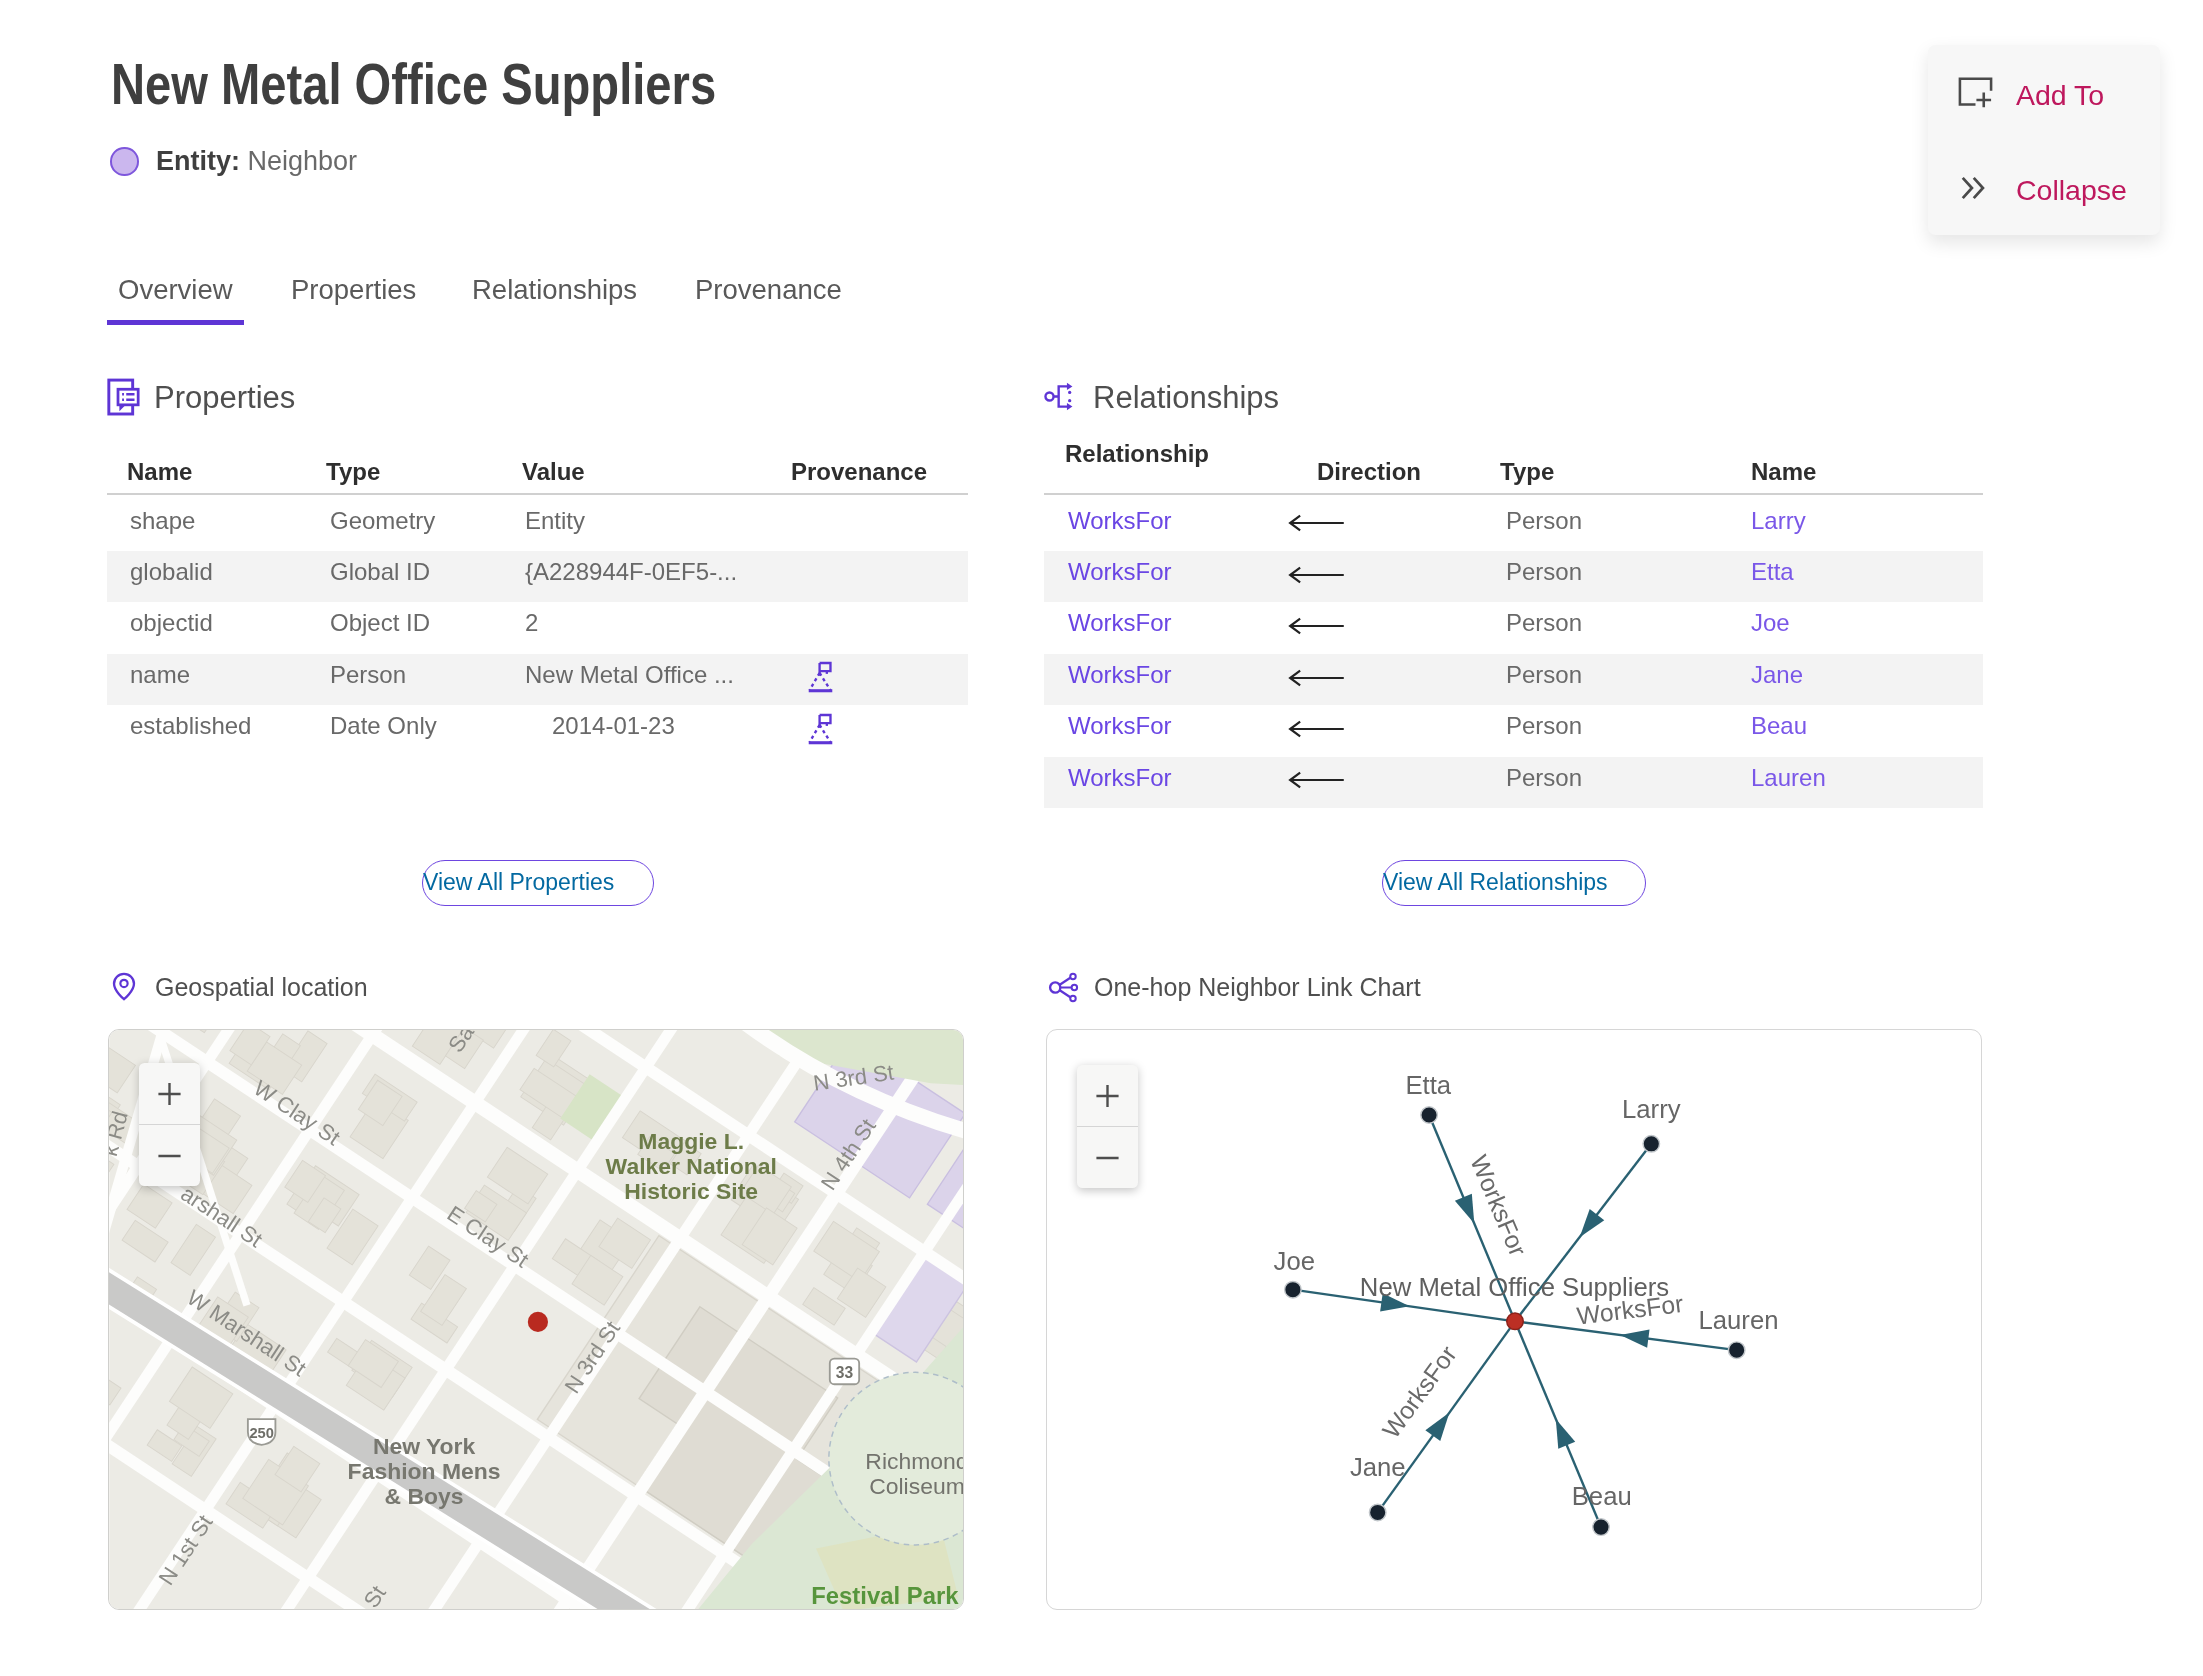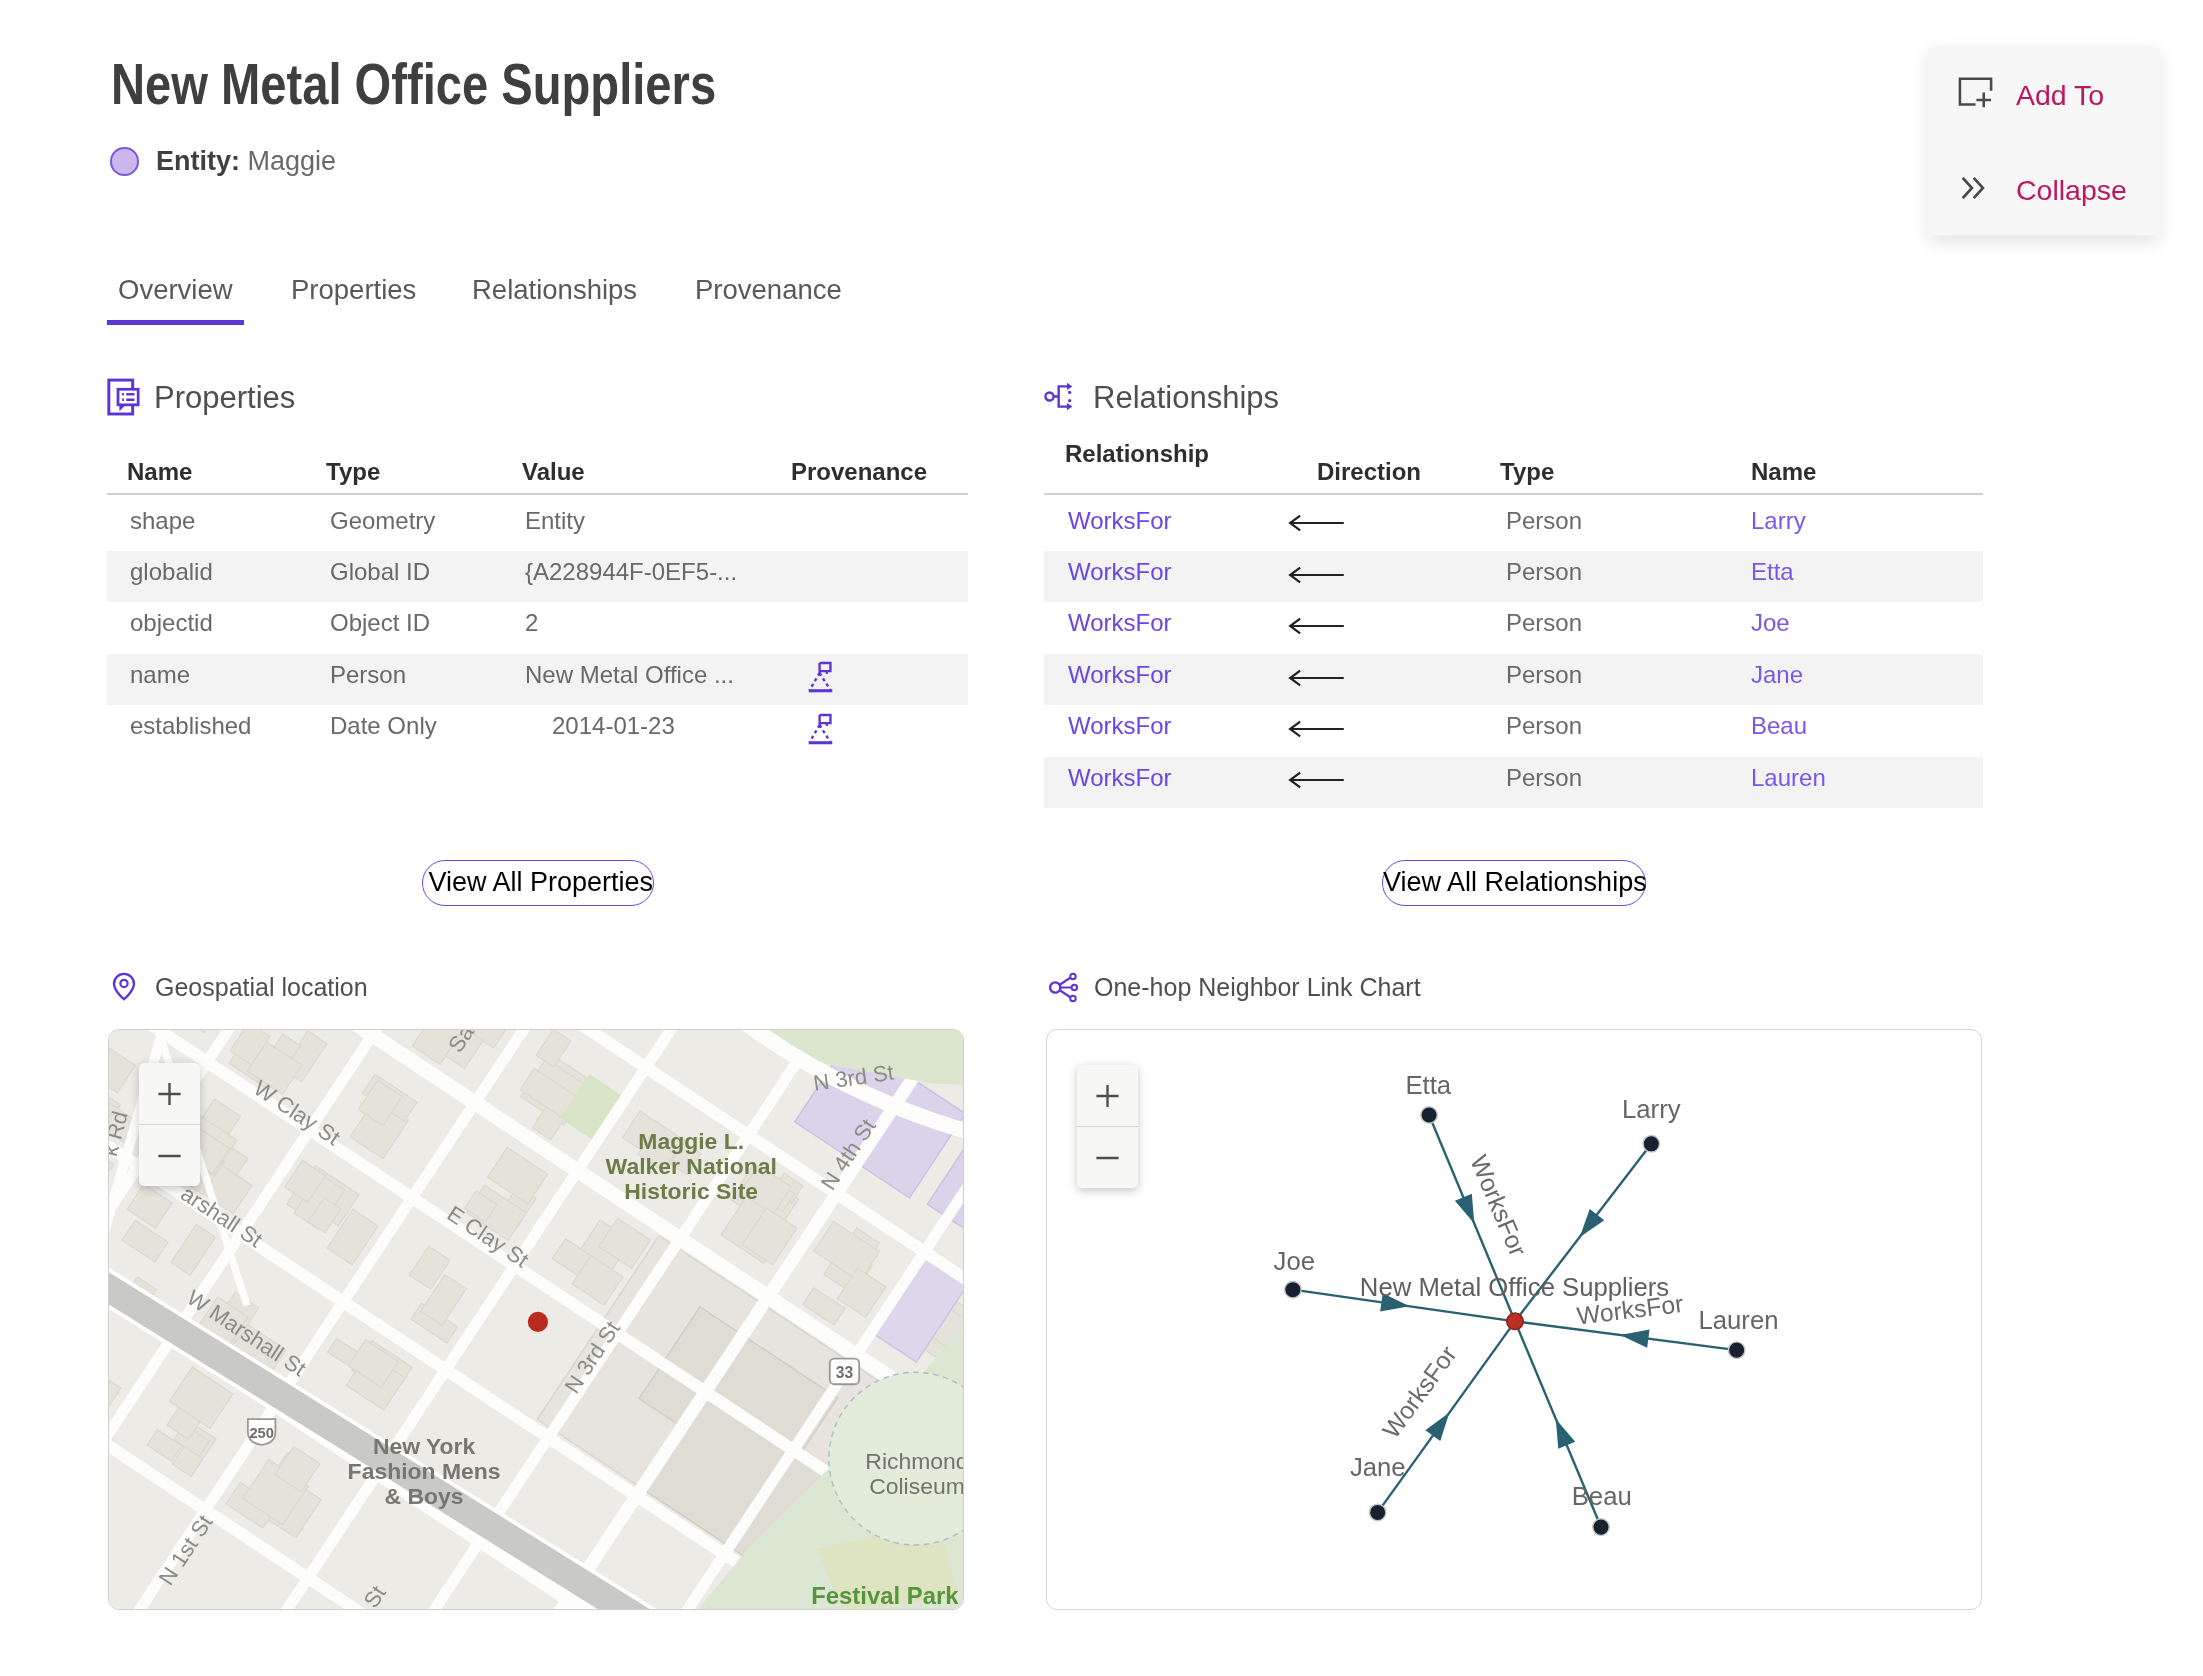--- a/index.html
+++ b/index.html
@@ -12,31 +12,31 @@
 .tab{font-size:27.5px;color:#595959;white-space:nowrap;top:274px}
 .tab-line{left:107px;top:320px;width:137px;height:4.6px;background:#5E35D5}
 .sec-h{font-size:31px;color:#4F4F4F;white-space:nowrap}
 .sec-h2{font-size:25px;color:#4F4F4F;white-space:nowrap}
 .th{font-size:24px;font-weight:bold;color:#2E2E2E;white-space:nowrap}
 .td{font-size:24px;color:#696969;white-space:nowrap}
 .tlink{font-size:24px;color:#6A46E4;white-space:nowrap}
 .tname{font-size:24px;color:#7A57E8;white-space:nowrap}
 .rule{height:1.8px;background:#D0D0D0}
 .stripe{background:#F3F3F3}
-.btn{border:1.8px solid #6E46E0;color:#000000;border-radius:24px;font-size:27px;text-align:right;white-space:nowrap}
+.btn{border:1.8px solid #6E46E0;color:#0369a1;border-radius:24px;font-size:23px;text-align:left;white-space:nowrap}
 .panel{border:0.9px solid #D6D6D6;border-radius:11px;background:#fff;overflow:hidden}
 .zoomctl{position:absolute;left:30px;top:33px;width:61px;height:123px;background:#F7F7F6;border-radius:5.5px;box-shadow:0 2.8px 9.2px rgba(0,0,0,.22)}
 .zoomctl .plus{position:absolute;left:0;top:0;width:61px;height:62px}
 .zoomctl .minus{position:absolute;left:0;top:62px;width:61px;height:62px}
 .zoomctl .sep{position:absolute;left:0;top:61px;width:61px;height:0.9px;background:#D5D5D5}
 .b{fill:#E4E2D9;stroke:#D8D5CC;stroke-width:1}
 </style></head><body>
 <div class="abs title">New Metal Office Suppliers</div>
 <div class="abs ent-circle"></div>
-<div class="abs ent-label">Entity: <span class="ent-value">Maggie</span></div>
+<div class="abs ent-label">Entity: <span class="ent-value">Neighbor</span></div>
 <div class="abs card"></div>
 <svg class="abs" style="left:1958px;top:77px" width="35" height="33" viewBox="0 0 38 36" fill="none">
 <path d="M36 15 V2 H2 V30 H19" stroke="#4A4A4A" stroke-width="2.8"></path>
 <path d="M28 17 V33 M20 25 H36" stroke="#4A4A4A" stroke-width="2.8"></path>
 </svg>
 <div class="abs card-txt" style="left:2016px;top:79px">Add To</div>
 <svg class="abs" style="left:1960px;top:176px" width="27.5" height="24" viewBox="0 0 30 26" fill="none">
 <path d="M3 2 L13 13 L3 24 M15 2 L25 13 L15 24" stroke="#4A4A4A" stroke-width="3"></path>
 </svg>
 <div class="abs card-txt" style="left:2016px;top:174px">Collapse</div>

